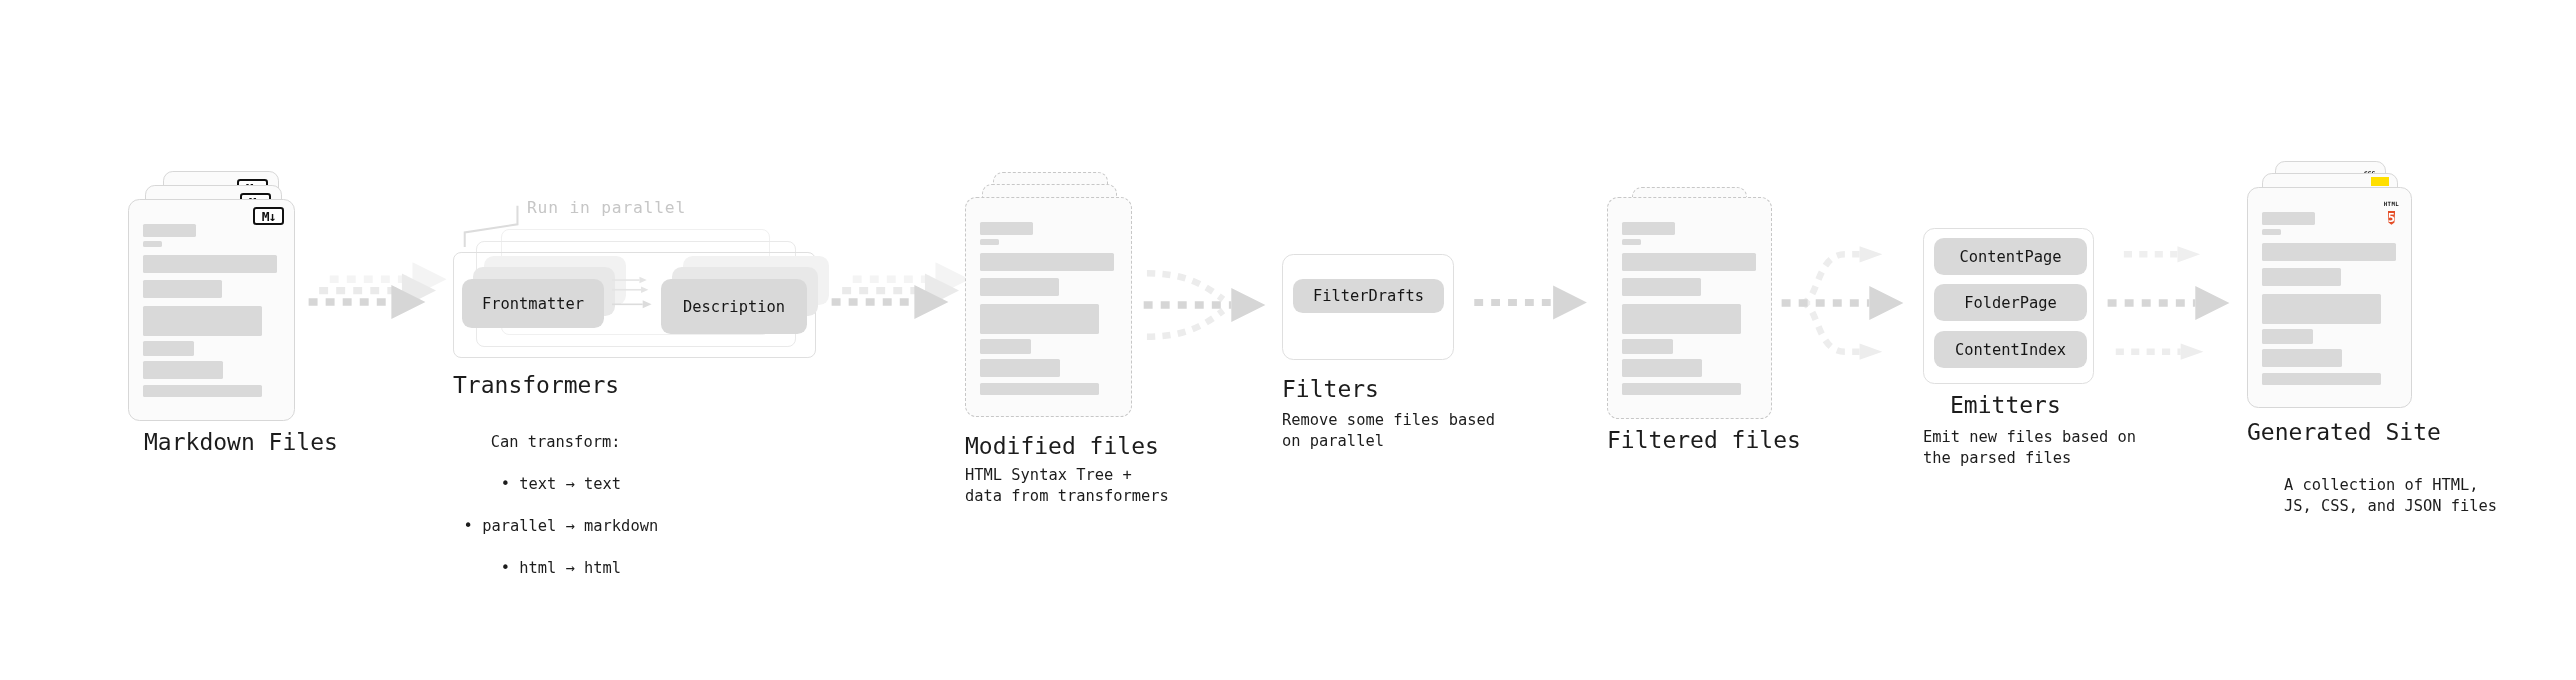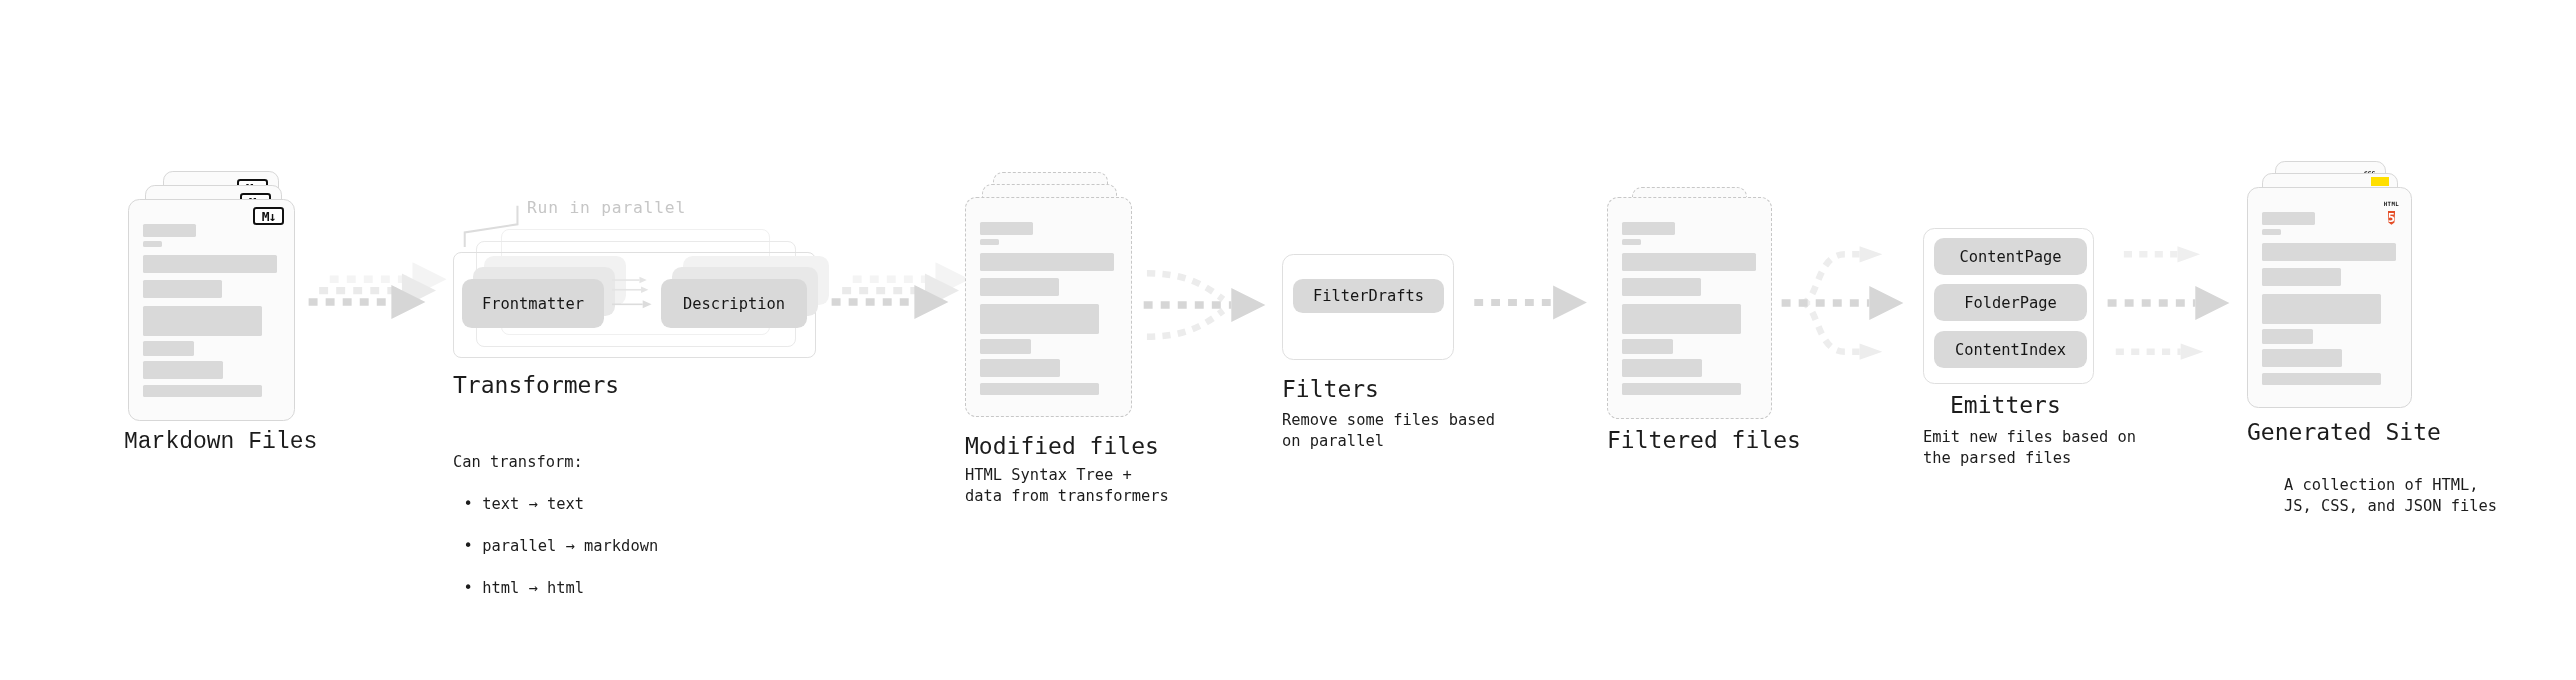--- a/index.html
+++ b/index.html
@@ -77,21 +77,21 @@
       <span class="md-badge">M↓</span>
     <div class="bar" style="width: 53px; height: 12.2px; top: 24.4px;"></div>
         <div class="bar" style="width: 18.7px; height: 5.7px; top: 41px;"></div>
         <div class="bar" style="width: 134px; height: 18px; top: 55px;"></div>
         <div class="bar" style="width: 79px; height: 18px; top: 80px;"></div>
         <div class="bar" style="width: 119px; height: 30px; top: 106px;"></div>
         <div class="bar" style="width: 51px; height: 14.6px; top: 141px;"></div>
         <div class="bar" style="width: 80px; height: 18px; top: 161px;"></div>
         <div class="bar" style="width: 119px; height: 12.2px; top: 185px;"></div>
       </div>
-    <div class="h" style="left:124px;top:428px;font-family:Liberation Mono, monospace;">Markdown Files</div>
+    <div class="h" style="left:144px;top:428px;">Markdown Files</div>
   </div>
 
   
   <svg class="arr" style="left:307px;top:241px;" width="142" height="83" viewBox="0 0 175 102">
     <g stroke="#f4f4f4" fill="#f4f4f4">
         <line x1="28" y1="47" x2="130" y2="47" stroke-width="9" stroke-dasharray="11 10"></line>
         <polygon points="130,26 130,68 172,47" stroke="none"></polygon>
       </g>
     <g stroke="#eaeaea" fill="#eaeaea">
         <line x1="15" y1="61" x2="117" y2="61" stroke-width="9" stroke-dasharray="11 10"></line>
@@ -127,24 +127,24 @@
           <polygon points="34,2 34,10 43,6" stroke="none"></polygon>
         <line x1="0" y1="18" x2="36" y2="18"></line>
           <polygon points="36,14 36,22 45,18" stroke="none"></polygon>
       </g>
       <g stroke="#dcdcdc" fill="#dcdcdc" stroke-width="2">
         <line x1="0" y1="36" x2="38" y2="36"></line>
           <polygon points="38,31 38,41 49,36" stroke="none"></polygon>
       </g>
     </svg>
 
-    <div class="gray-box" style="left:661px;top:279px;width:146px;height:49px;">Description</div>
+    <div class="gray-box" style="left:661px;top:279px;width:146px;height:55px;">Description</div>
 
     <div class="h" style="left:453px;top:371px;">Transformers</div>
-    <div class="p" style="left:453px;top:431px;">
+    <div class="p" style="left:453px;top:411px;text-align:center;">
       <div>Can transform:</div>
       <div class="bullets">• text → text</div>
       <div class="bullets">• parallel → markdown</div>
       <div class="bullets">• html → html</div>
     </div>
   </div>
 
   
   <svg class="arr" style="left:830px;top:241px;" width="142" height="83" viewBox="0 0 175 102">
     <g stroke="#f4f4f4" fill="#f4f4f4">

